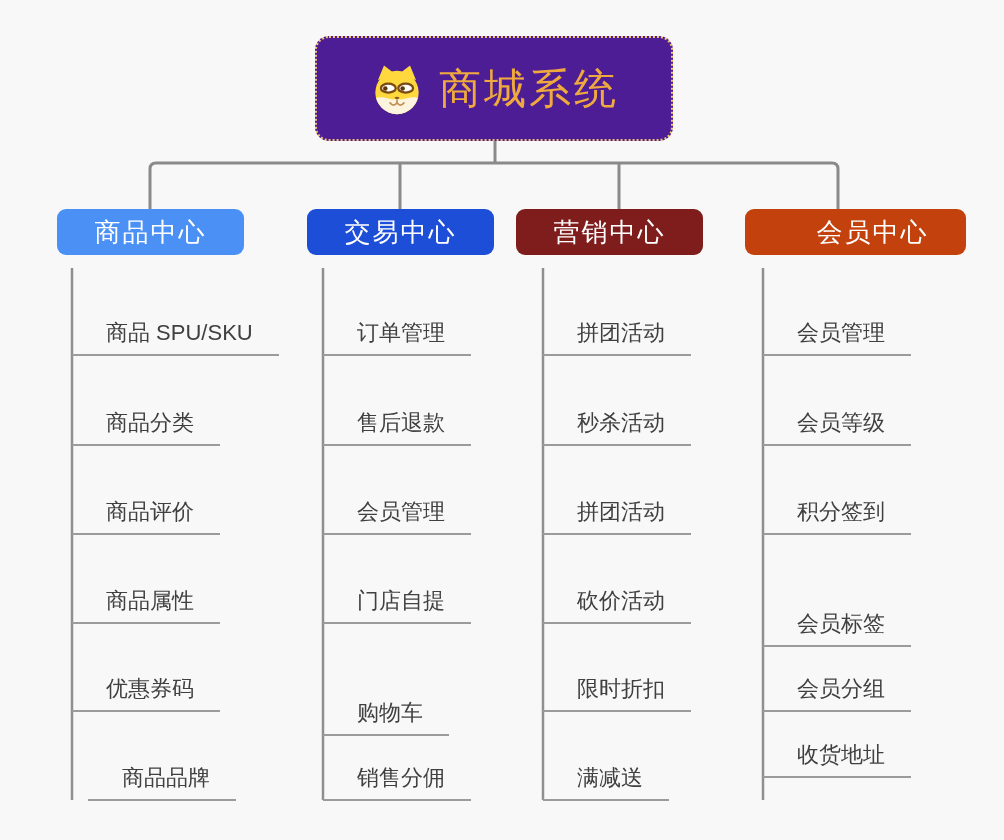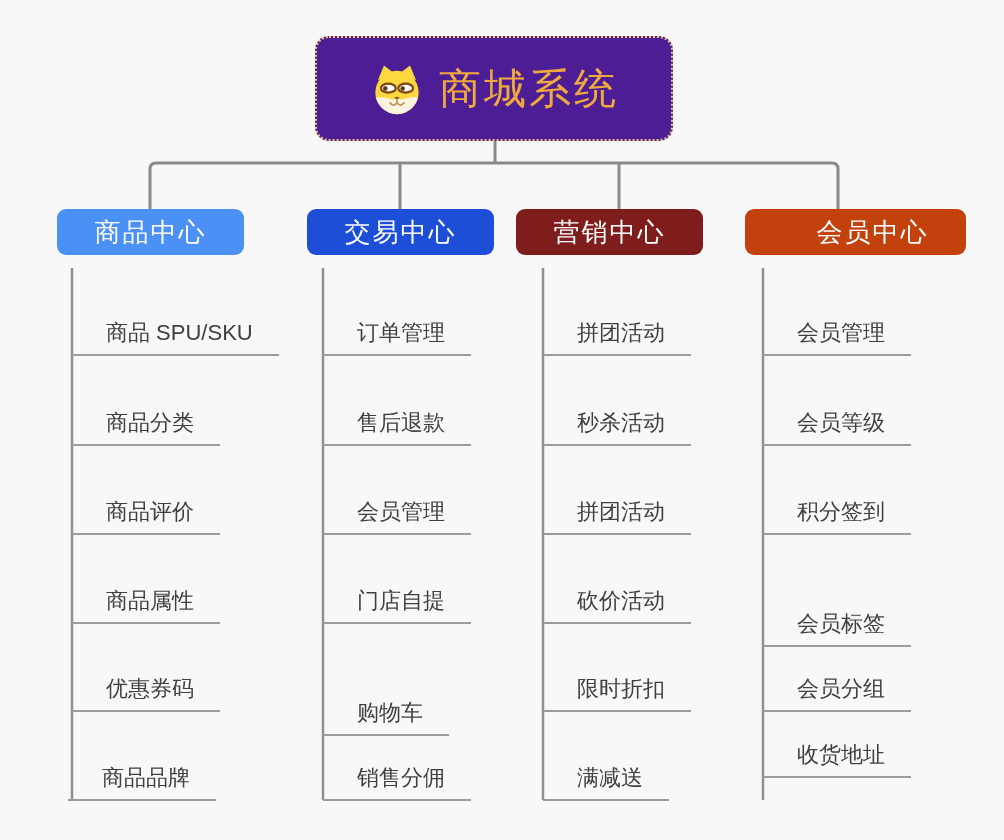--- a/index.html
+++ b/index.html
@@ -115,21 +115,21 @@
   <div class="branch" style="left: 57px; background: rgb(75, 144, 245);">商品中心</div>
   <div class="branch" style="left: 307px; background: #1d4ed8;">交易中心</div>
   <div class="branch" style="left: 516px; background: #7f1d1d;">营销中心</div>
   <div class="branch" style="left: 745px; background: #c2410c; padding-left: 34px;">会员中心</div>
 
   <div class="leaf" style="left:72px;top:312px">商品 SPU/SKU</div>
   <div class="leaf" style="left:72px;top:402px">商品分类</div>
   <div class="leaf" style="left:72px;top:491px">商品评价</div>
   <div class="leaf" style="left:72px;top:580px">商品属性</div>
   <div class="leaf" style="left:72px;top:668px">优惠券码</div>
-  <div class="leaf" style="left:68px;top:757px">商品品牌</div>
+  <div class="leaf" style="left:88px;top:757px">商品品牌</div>
 
   <div class="leaf" style="left:323px;top:312px">订单管理</div>
   <div class="leaf" style="left:323px;top:402px">售后退款</div>
   <div class="leaf" style="left:323px;top:491px">会员管理</div>
   <div class="leaf" style="left:323px;top:580px">门店自提</div>
   <div class="leaf" style="left:323px;top:692px">购物车</div>
   <div class="leaf" style="left:323px;top:757px">销售分佣</div>
 
   <div class="leaf" style="left:543px;top:312px">拼团活动</div>
   <div class="leaf" style="left:543px;top:402px">秒杀活动</div>

